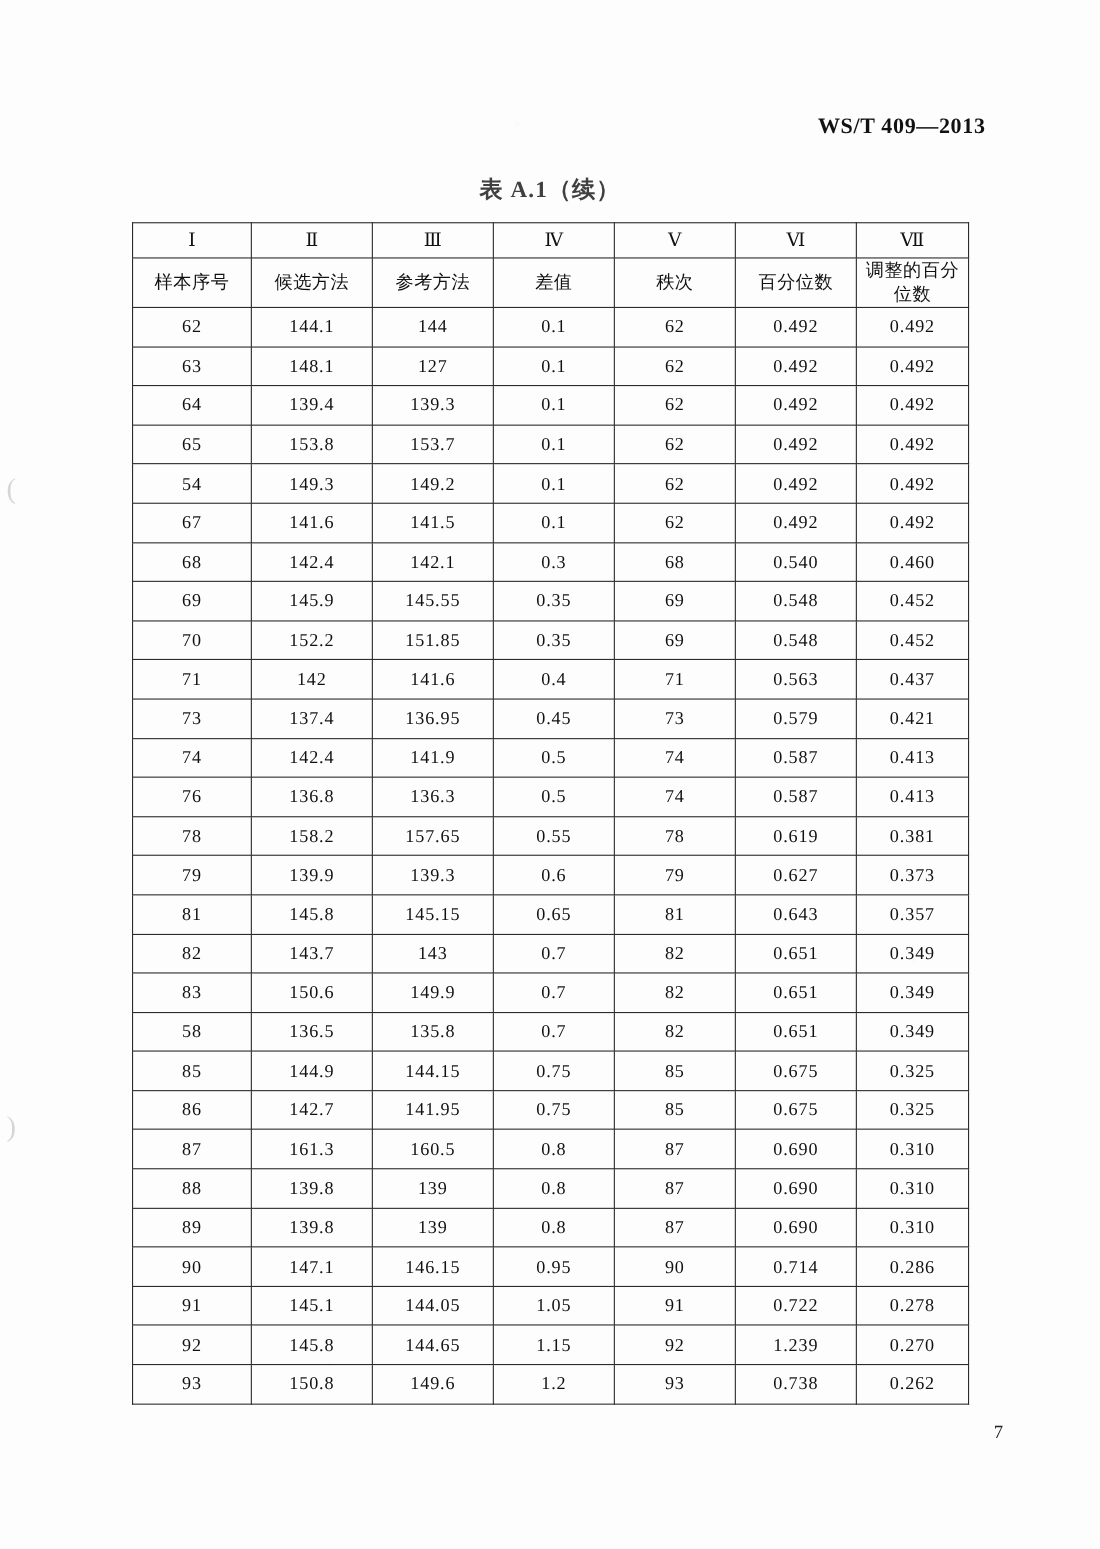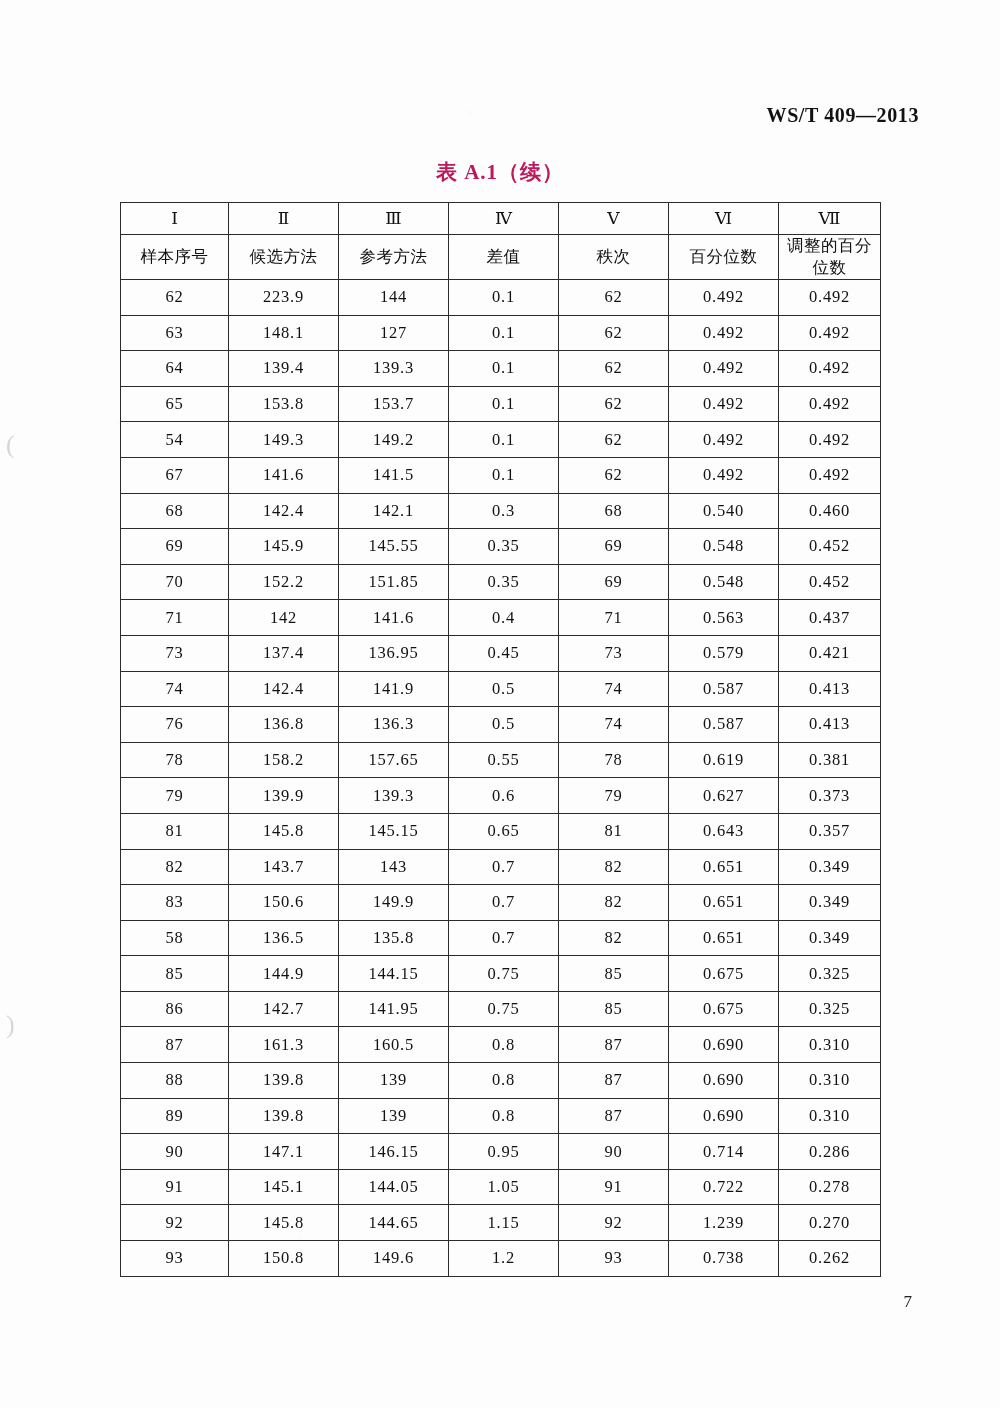--- a/index.html
+++ b/index.html
@@ -29,39 +29,39 @@
     background:
       radial-gradient(circle at 12% 30%, rgba(0,0,0,0.012) 0 2px, transparent 3px),
       radial-gradient(circle at 47% 8%,  rgba(0,0,0,0.010) 0 2px, transparent 3px),
       radial-gradient(circle at 83% 62%, rgba(0,0,0,0.010) 0 2px, transparent 3px),
       radial-gradient(circle at 30% 88%, rgba(0,0,0,0.009) 0 2px, transparent 3px);
   }
 
   .header-code {
     position: absolute;
     top: 104px;
-    right: 81px;
+    right: 104px;
     font-size: 20px;
     letter-spacing: 0.6px;
     font-weight: 700;
     font-family: "Liberation Serif", "DejaVu Serif", serif;
     color: #121212;
     white-space: nowrap;
   }
 
   .table-title {
     position: absolute;
     top: 158px;
     left: 0;
     width: 1000px;
     text-align: center;
     font-size: 21px;
     font-weight: 700;
     letter-spacing: 1px;
-    color: #be185d;
+    color: #404040;
   }
 
   .table-wrap {
     position: absolute;
     left: 120px;
     top: 202px;
     width: 760px;
   }
 
   table.data-table {
@@ -167,21 +167,21 @@
           <th>参考方法</th>
           <th>差值</th>
           <th>秩次</th>
           <th>百分位数</th>
           <th>调整的百分位数</th>
         </tr>
       </thead>
       <tbody id="table-body">
           <tr>
             <td>62</td>
-            <td>223.9</td>
+            <td>144.1</td>
             <td>144</td>
             <td>0.1</td>
             <td>62</td>
             <td>0.492</td>
             <td>0.492</td>
           </tr>
           <tr>
             <td>63</td>
             <td>148.1</td>
             <td>127</td>

